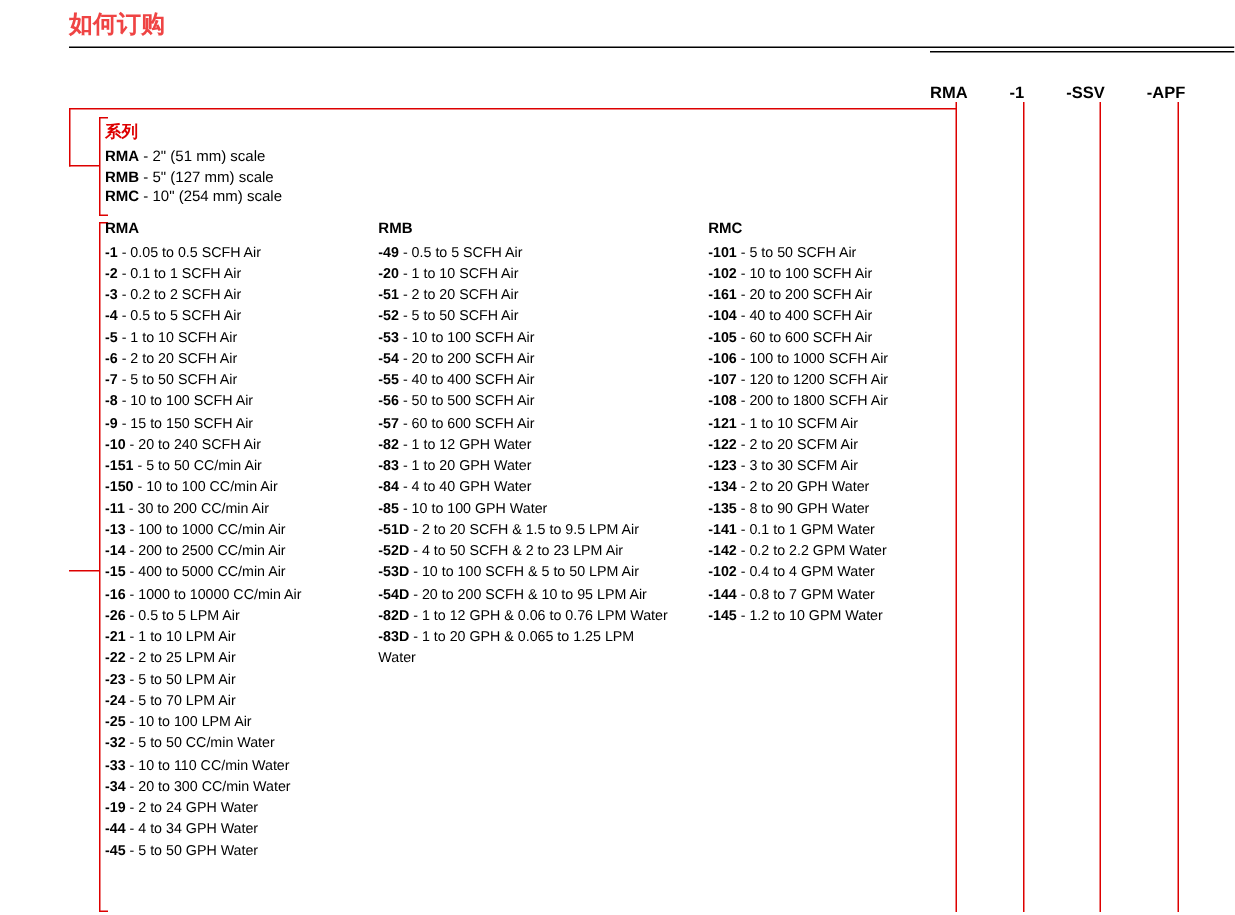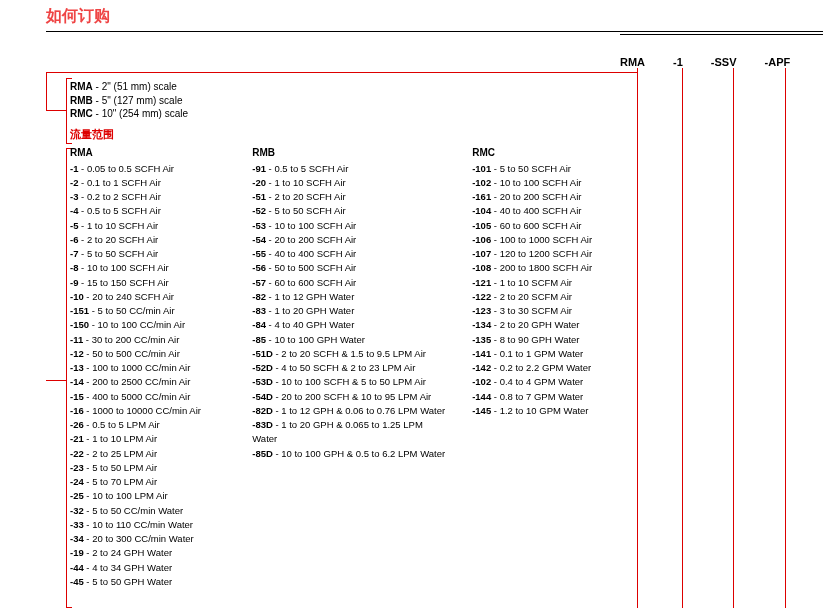--- a/index.html
+++ b/index.html
@@ -128,83 +128,81 @@
 <div class="conn c1h"></div>
 <div class="conn c1v1"></div>
 <div class="conn c1h2"></div>
 <div class="vline c1v2"></div>
 <div class="conn c2h"></div>
 <div class="vline vl1"></div>
 <div class="vline vl2"></div>
 <div class="vline vl3"></div>
 
 <div class="content">
+  <div class="sec-h">系列</div>
   <div class="series-list" id="series-list">
       <div><b>RMA</b> - 2" (51 mm) scale</div>
       <div><b>RMB</b> - 5" (127 mm) scale</div>
       <div><b>RMC</b> - 10" (254 mm) scale</div>
     </div>
 
-  <div class="sec-h">流量范围</div>
   <div class="cols">
     <div class="col" id="col-rma" style="width:170px">
         <div class="col-head">RMA</div>
         <div><b>-1</b> - 0.05 to 0.5 SCFH Air</div>
         <div><b>-2</b> - 0.1 to 1 SCFH Air</div>
         <div><b>-3</b> - 0.2 to 2 SCFH Air</div>
         <div><b>-4</b> - 0.5 to 5 SCFH Air</div>
         <div><b>-5</b> - 1 to 10 SCFH Air</div>
         <div><b>-6</b> - 2 to 20 SCFH Air</div>
         <div><b>-7</b> - 5 to 50 SCFH Air</div>
         <div><b>-8</b> - 10 to 100 SCFH Air</div>
         <div><b>-9</b> - 15 to 150 SCFH Air</div>
         <div><b>-10</b> - 20 to 240 SCFH Air</div>
         <div><b>-151</b> - 5 to 50 CC/min Air</div>
         <div><b>-150</b> - 10 to 100 CC/min Air</div>
         <div><b>-11</b> - 30 to 200 CC/min Air</div>
-        <div><b>-12</b> - 50 to 500 CC/min Air</div>
         <div><b>-13</b> - 100 to 1000 CC/min Air</div>
         <div><b>-14</b> - 200 to 2500 CC/min Air</div>
         <div><b>-15</b> - 400 to 5000 CC/min Air</div>
         <div><b>-16</b> - 1000 to 10000 CC/min Air</div>
         <div><b>-26</b> - 0.5 to 5 LPM Air</div>
         <div><b>-21</b> - 1 to 10 LPM Air</div>
         <div><b>-22</b> - 2 to 25 LPM Air</div>
         <div><b>-23</b> - 5 to 50 LPM Air</div>
         <div><b>-24</b> - 5 to 70 LPM Air</div>
         <div><b>-25</b> - 10 to 100 LPM Air</div>
         <div><b>-32</b> - 5 to 50 CC/min Water</div>
         <div><b>-33</b> - 10 to 110 CC/min Water</div>
         <div><b>-34</b> - 20 to 300 CC/min Water</div>
         <div><b>-19</b> - 2 to 24 GPH Water</div>
         <div><b>-44</b> - 4 to 34 GPH Water</div>
         <div><b>-45</b> - 5 to 50 GPH Water</div>
       </div>
     <div class="col" id="col-rmb" style="width:210px">
         <div class="col-head">RMB</div>
-        <div><b>-91</b> - 0.5 to 5 SCFH Air</div>
+        <div><b>-49</b> - 0.5 to 5 SCFH Air</div>
         <div><b>-20</b> - 1 to 10 SCFH Air</div>
         <div><b>-51</b> - 2 to 20 SCFH Air</div>
         <div><b>-52</b> - 5 to 50 SCFH Air</div>
         <div><b>-53</b> - 10 to 100 SCFH Air</div>
         <div><b>-54</b> - 20 to 200 SCFH Air</div>
         <div><b>-55</b> - 40 to 400 SCFH Air</div>
         <div><b>-56</b> - 50 to 500 SCFH Air</div>
         <div><b>-57</b> - 60 to 600 SCFH Air</div>
         <div><b>-82</b> - 1 to 12 GPH Water</div>
         <div><b>-83</b> - 1 to 20 GPH Water</div>
         <div><b>-84</b> - 4 to 40 GPH Water</div>
         <div><b>-85</b> - 10 to 100 GPH Water</div>
         <div><b>-51D</b> - 2 to 20 SCFH &amp; 1.5 to 9.5 LPM Air</div>
         <div><b>-52D</b> - 4 to 50 SCFH &amp; 2 to 23 LPM Air</div>
         <div><b>-53D</b> - 10 to 100 SCFH &amp; 5 to 50 LPM Air</div>
         <div><b>-54D</b> - 20 to 200 SCFH &amp; 10 to 95 LPM Air</div>
         <div><b>-82D</b> - 1 to 12 GPH &amp; 0.06 to 0.76 LPM Water</div>
         <div><b>-83D</b> - 1 to 20 GPH &amp; 0.065 to 1.25 LPM Water</div>
-        <div><b>-85D</b> - 10 to 100 GPH &amp; 0.5 to 6.2 LPM Water</div>
       </div>
     <div class="col" id="col-rmc" style="width:160px">
         <div class="col-head">RMC</div>
         <div><b>-101</b> - 5 to 50 SCFH Air</div>
         <div><b>-102</b> - 10 to 100 SCFH Air</div>
         <div><b>-161</b> - 20 to 200 SCFH Air</div>
         <div><b>-104</b> - 40 to 400 SCFH Air</div>
         <div><b>-105</b> - 60 to 600 SCFH Air</div>
         <div><b>-106</b> - 100 to 1000 SCFH Air</div>
         <div><b>-107</b> - 120 to 1200 SCFH Air</div>

